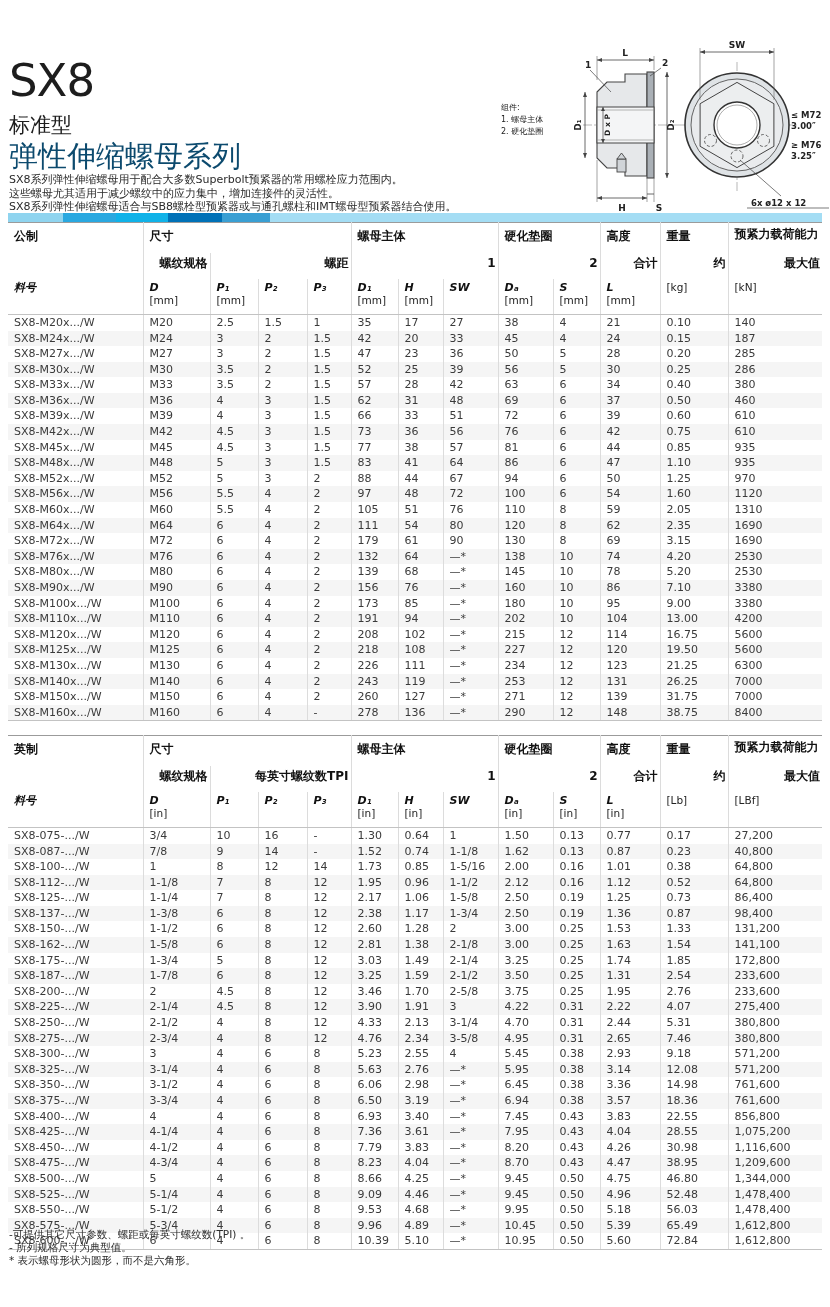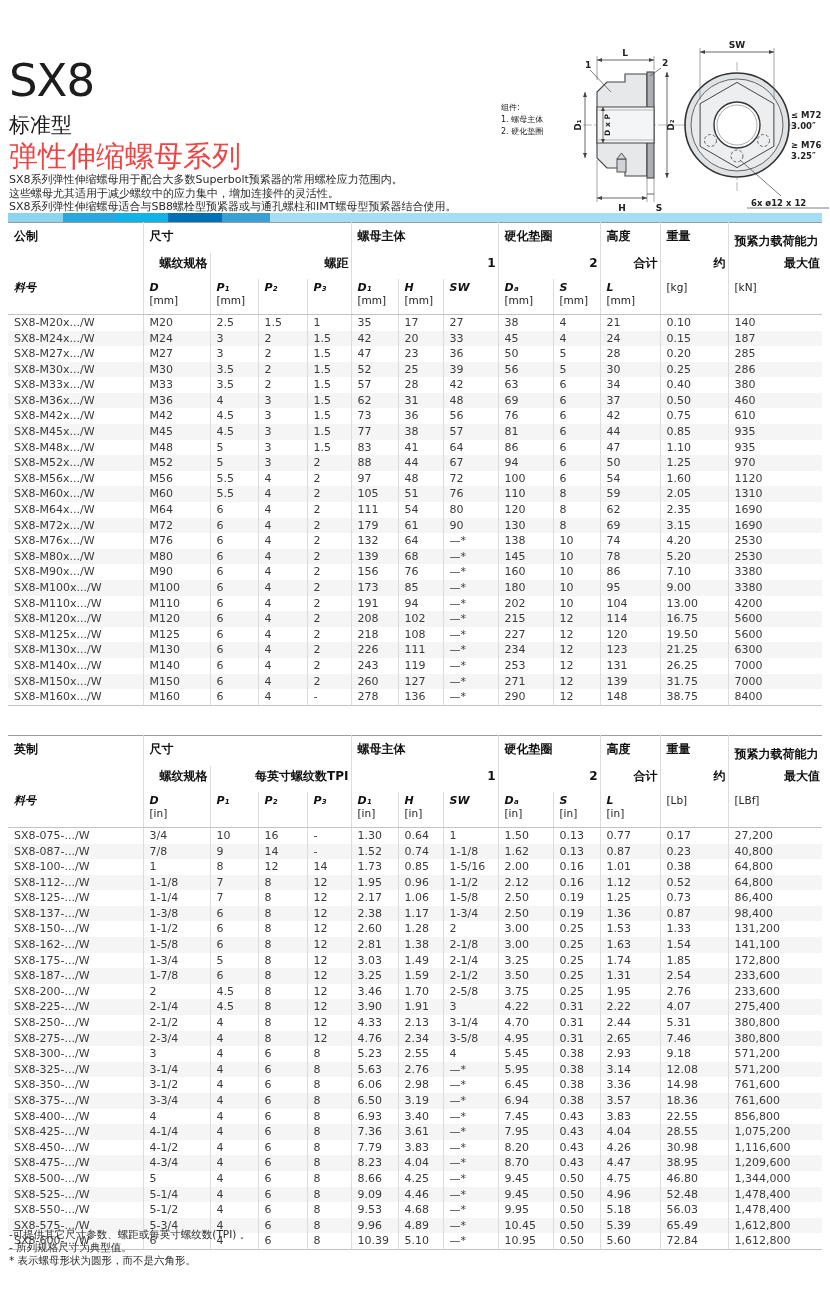--- a/index.html
+++ b/index.html
@@ -8,21 +8,21 @@
     width: 830px; height: 1307px;
     font-family: "DejaVu Sans", "Liberation Sans", sans-serif;
     color: #222; position: relative; overflow: hidden;
   }
   .page { position: relative; width: 830px; height: 1307px; }
 
   
   .title-block { position: absolute; left: 9px; top: 58px; }
   .product-title { font-size: 45px; font-weight: 400; letter-spacing: -1px; color: #1d1d1d; line-height: 1; }
   .type-line   { font-size: 21px; color: #1d1d1d; margin-top: 11px; line-height: 1.1; }
-  .series-line { font-size: 29px; color: #ef4444; margin-top: 3px; line-height: 1.15; }
+  .series-line { font-size: 29px; color: #0c4a6e; margin-top: 3px; line-height: 1.15; }
   .desc { margin-top: 0; font-size: 11px; line-height: 13.5px; color: #2a2a2a; }
 
   
   .accent-bar { position: absolute; left: 8px; top: 213px; width: 814px; height: 9px; display: flex; }
   .accent-bar .seg { height: 9px; }
 
   
   .drawing-wrap { position: absolute; left: 497px; top: 30px; width: 335px; height: 190px; }
   .drawing-wrap svg { display:block; }
   .dtext { font-family: "DejaVu Sans", "Liberation Sans", sans-serif; fill: #222; }
@@ -34,21 +34,21 @@
   .data-table { border-top: 1px solid #9b9b9b; font-size: 11px; }
   .data-table td { vertical-align: top; padding: 0 2px 0 6px; overflow: hidden; white-space: nowrap; }
 
   
   thead td { color:#111; }
   .rowA td { height: 30px; padding-top: 7px; font-weight: bold; font-size: 12px; line-height: 12px; }
   .rowB td { height: 26px; padding-top: 4px; font-weight: bold; font-size: 12px; line-height: 12px; text-align: right; }
   .rowC td { height: 36px; padding-top: 2px; border-bottom: 1px solid #c3c3c3; }
   .rowC .cl { font-weight: bold; font-size: 11px; line-height: 13px; font-style: italic; }
   .rowC .cu { font-weight: normal; font-size: 10.5px; line-height: 13px; color:#222; }
-  .rowA .preload-cell { line-height: 13px; padding-top: 12px; }
+  .rowA .preload-cell { line-height: 13px; padding-top: 5px; }
   .ref-center { text-align: center; padding-left: 0; }
   .gb { border-left: 1px solid #dcdcdc; }
 
   
   tbody td { height: 15.6px; line-height: 15.5px; color: #3a3a3a; font-size: 11px; }
   tbody tr:nth-child(even) td { background: #f5f5f5; }
   tbody tr:last-child td { border-bottom: 1px solid #c3c3c3; }
 
   
   .footnotes { position: absolute; left: 9px; top: 1228px; font-size: 10.5px; line-height: 13px; color: #2a2a2a; }
@@ -333,20 +333,35 @@
           <td class="gb">62</td>
           <td class="gb">31</td>
           <td class="gb">48</td>
           <td class="gb">69</td>
           <td class="gb">6</td>
           <td class="gb">37</td>
           <td class="gb">0.50</td>
           <td class="gb">460</td>
         </tr>
         <tr>
+          <td>SX8-M39x.../W</td>
+          <td class="gb">M39</td>
+          <td class="gb">4</td>
+          <td class="gb">3</td>
+          <td class="gb">1.5</td>
+          <td class="gb">66</td>
+          <td class="gb">33</td>
+          <td class="gb">51</td>
+          <td class="gb">72</td>
+          <td class="gb">6</td>
+          <td class="gb">39</td>
+          <td class="gb">0.60</td>
+          <td class="gb">610</td>
+        </tr>
+        <tr>
           <td>SX8-M42x.../W</td>
           <td class="gb">M42</td>
           <td class="gb">4.5</td>
           <td class="gb">3</td>
           <td class="gb">1.5</td>
           <td class="gb">73</td>
           <td class="gb">36</td>
           <td class="gb">56</td>
           <td class="gb">76</td>
           <td class="gb">6</td>

